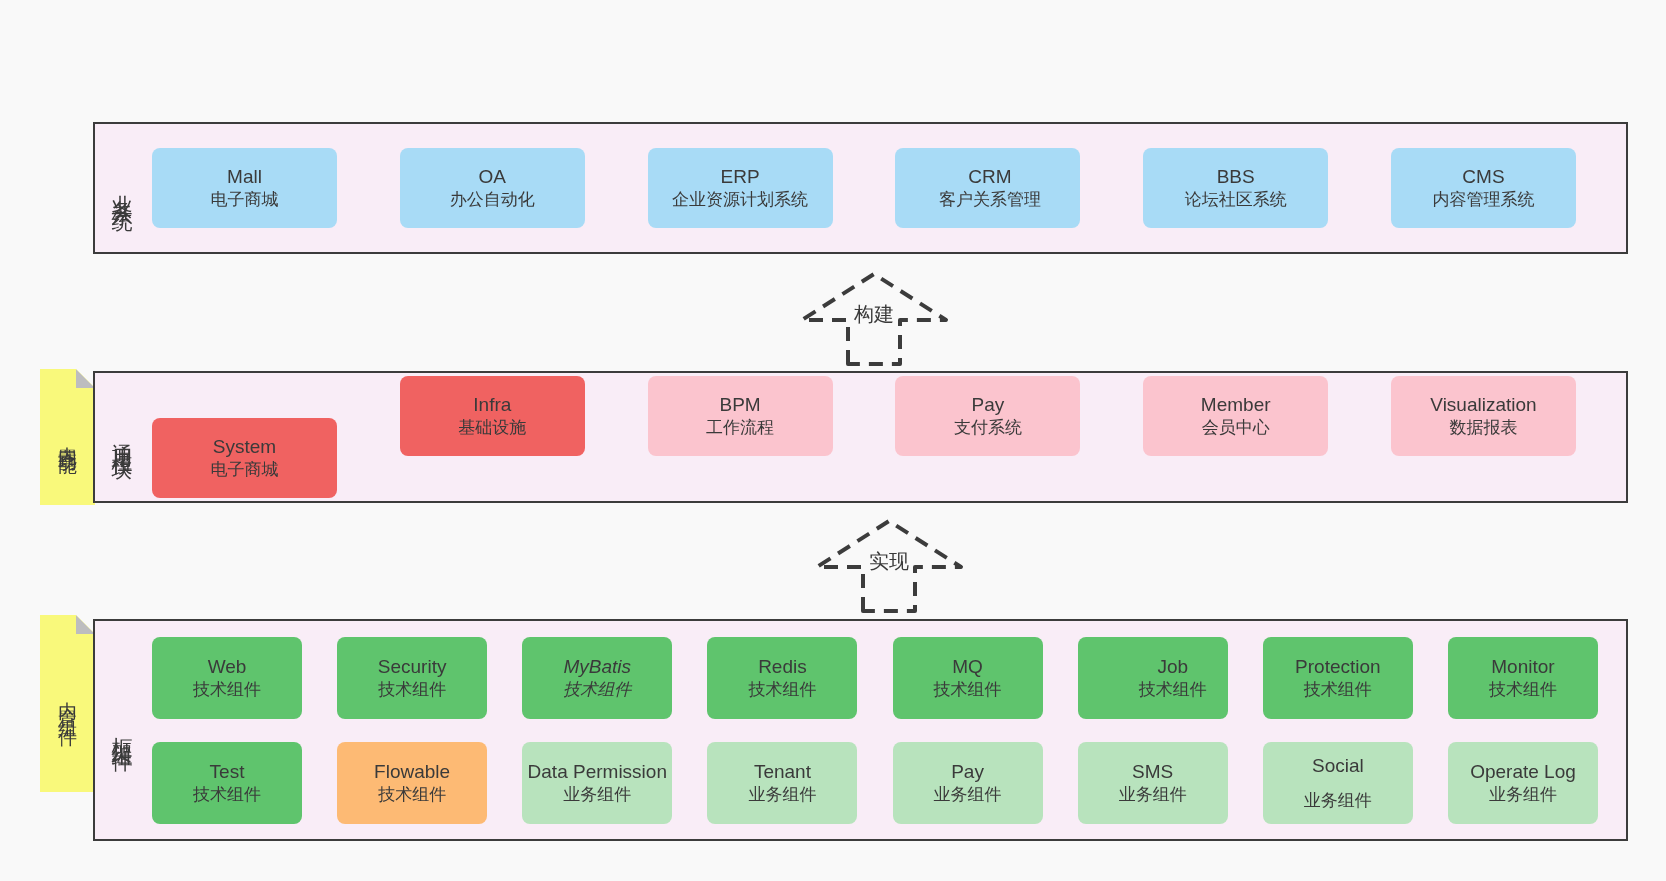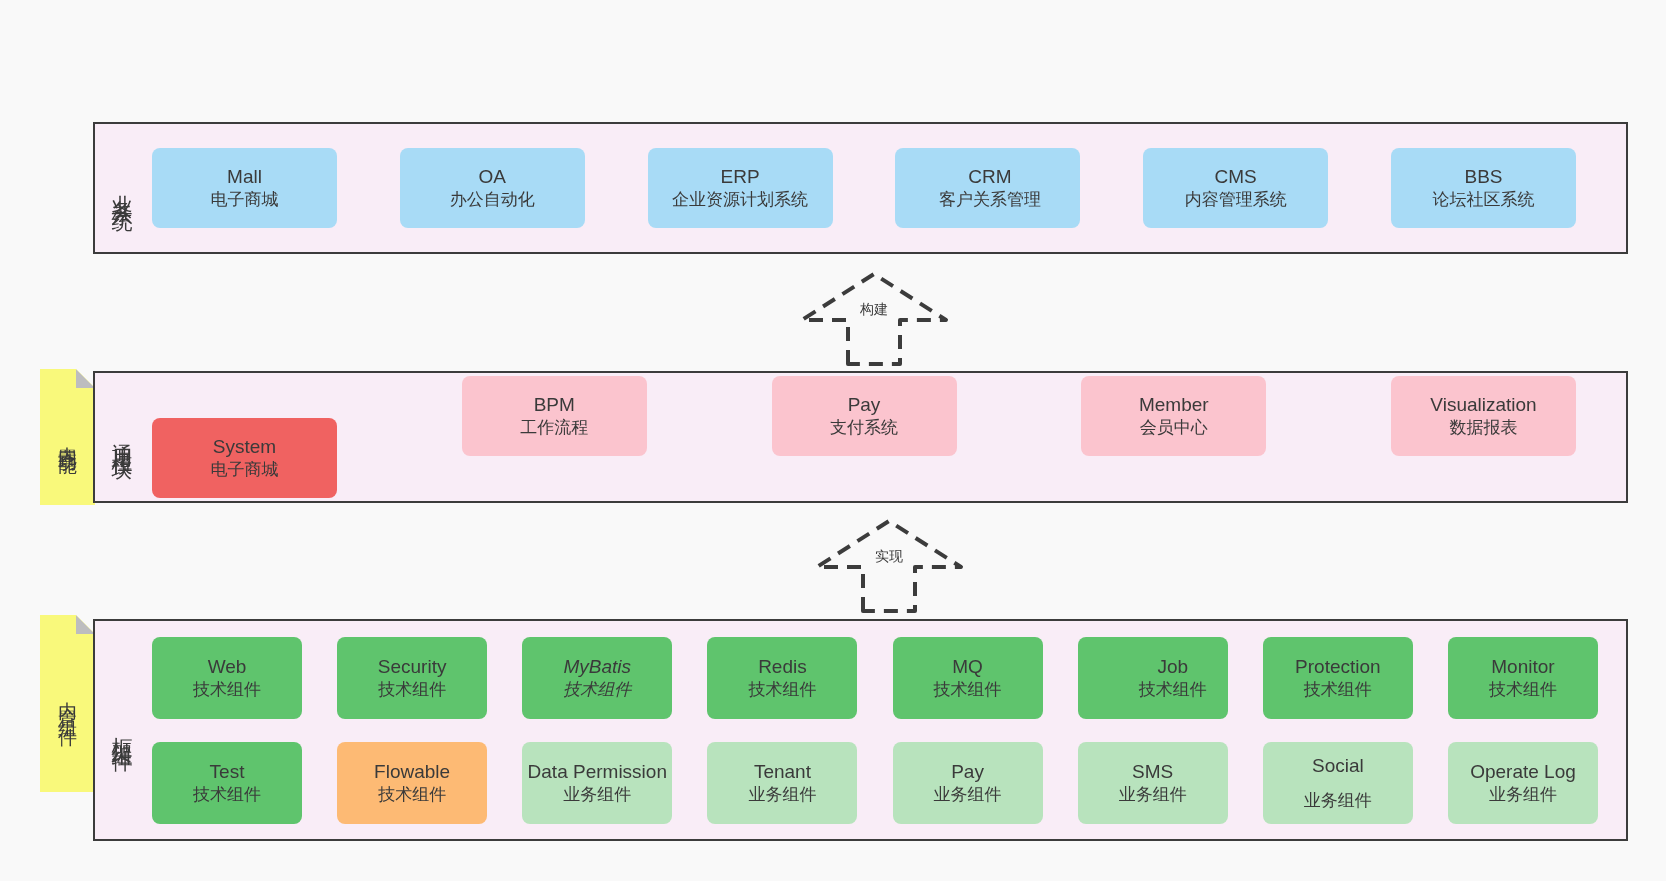--- a/index.html
+++ b/index.html
@@ -107,21 +107,21 @@
     stroke-width:4;
     stroke-dasharray:14 9;
     stroke-linejoin:round;
   }
   .arrow-label{
     position:absolute;
     left:50%;top:30px;
     transform:translateX(-50%);
     background:var(--page_bg,#f9f9f9);
     padding:1px 4px;
-    font-size:14px;
+    font-size:20px;
     white-space:nowrap;
   }
 </style>
 </head>
 <body>
 
 <div id="canvas">
 
   <div class="note" id="note-0">
     <div class="note-fold"></div>
@@ -147,46 +147,50 @@
           </div>
           <div class="box" style="background: rgb(168, 219, 246);">
             <div class="box-title">ERP</div>
             <div class="box-subtitle">企业资源计划系统</div>
           </div>
           <div class="box" style="background: rgb(168, 219, 246); padding-left: 8px;">
             <div class="box-title">CRM</div>
             <div class="box-subtitle">客户关系管理</div>
           </div>
           <div class="box" style="background: rgb(168, 219, 246);">
+            <div class="box-title">BBS</div>
+            <div class="box-subtitle">论坛社区系统</div>
+          </div>
+          <div class="box" style="background: rgb(168, 219, 246);">
             <div class="box-title">CMS</div>
             <div class="box-subtitle">内容管理系统</div>
-          </div>
-          <div class="box" style="background: rgb(168, 219, 246);">
-            <div class="box-title">BBS</div>
-            <div class="box-subtitle">论坛社区系统</div>
           </div>
         </div>
       </div>
   </section>
 
   <div class="arrow" id="arrow-0">
     <svg viewBox="0 0 160 96">
       <path d="M54 94 L54 50 L8 50 L80 4 L152 50 L106 50 L106 94 Z"></path>
     </svg>
     <div class="arrow-label">构建</div>
   </div>
 
   <section class="layer" id="layer-1">
     <div class="layer-label">通用模块</div>
     <div class="rows" id="rows-1">
         <div class="box-row">
           <div class="box" style="background: rgb(240, 98, 97); margin-top: 42px;">
             <div class="box-title">System</div>
             <div class="box-subtitle">电子商城</div>
           </div>
+          <div class="box" style="background: rgb(240, 98, 97);">
+            <div class="box-title">Infra</div>
+            <div class="box-subtitle">基础设施</div>
+          </div>
           <div class="box" style="background: rgb(251, 196, 206);">
             <div class="box-title">BPM</div>
             <div class="box-subtitle">工作流程</div>
           </div>
           <div class="box" style="background: rgb(251, 196, 206);">
             <div class="box-title">Pay</div>
             <div class="box-subtitle">支付系统</div>
           </div>
           <div class="box" style="background: rgb(251, 196, 206);">
             <div class="box-title">Member</div>

